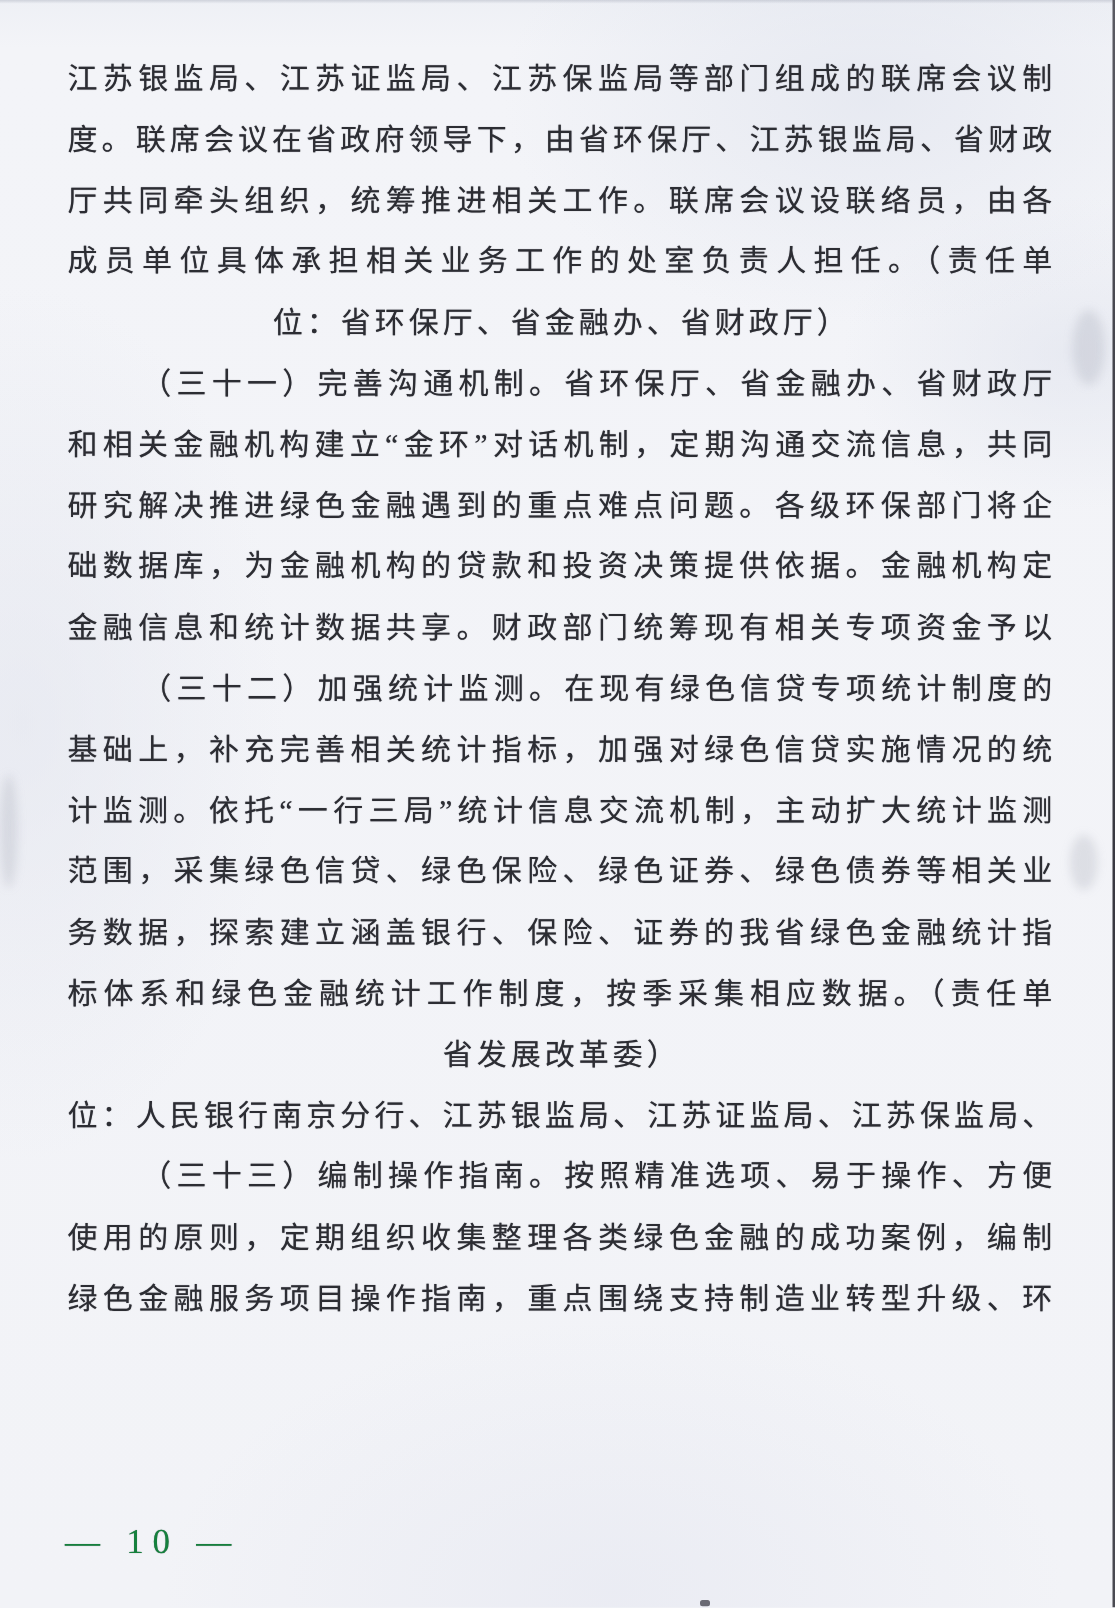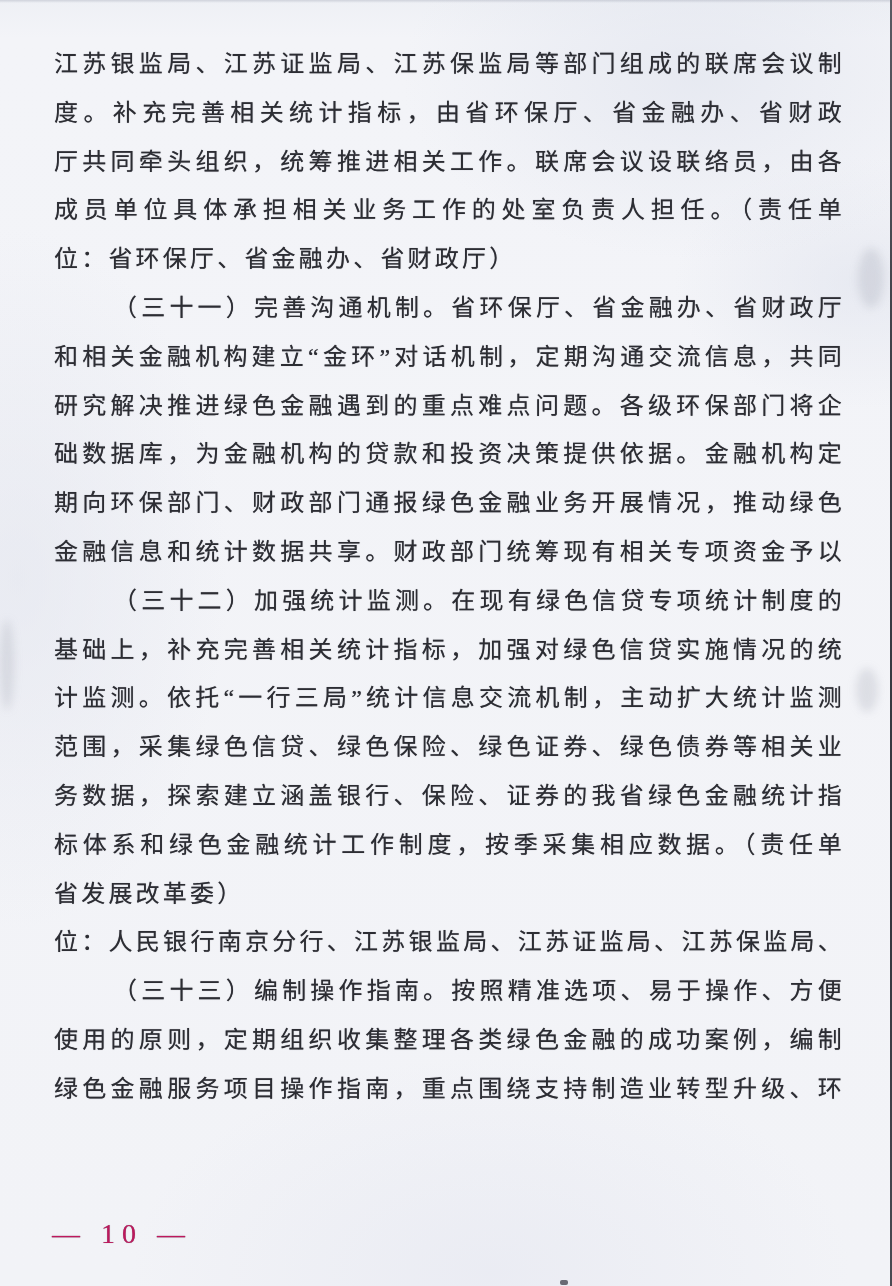--- a/index.html
+++ b/index.html
@@ -63,65 +63,64 @@
     font-size: 24px;
     line-height: 48.8px;
     letter-spacing: 3.2px;
     text-shadow: 0 0 0.7px rgba(44,45,55,0.65);
   }
   .doc-body .line {
     width: 100%;
     box-sizing: border-box;
     height: 48.8px;
     white-space: nowrap;
-    text-align: left;
+    text-align: center;
   }
   .doc-body .line.fill {
     white-space: normal;
     text-align: justify;
     text-align-last: justify;
     text-justify: inter-character;
   }
   .doc-body .line.indent {
     padding-left: 59px;
   }
 
   .page-number {
     position: absolute;
     left: 52px;
     top: 1216px;
-    color: #be185d;
+    color: #15803d;
     font-size: 28px;
     line-height: 36px;
     letter-spacing: 7px;
     white-space: nowrap;
     text-shadow: 0 0 0.7px rgba(44,45,55,0.6);
   }
 </style>
 </head>
 <body>
 
 <div class="edge-top"></div>
 <div class="edge-right"></div>
 <div class="smudge a"></div>
 <div class="smudge b"></div>
 <div class="smudge c"></div>
 <div class="speck"></div>
 
 <div class="doc-body">
     <div class="line fill">江苏银监局、江苏证监局、江苏保监局等部门组成的联席会议制</div>
-    <div class="line fill">度。补充完善相关统计指标，由省环保厅、省金融办、省财政</div>
+    <div class="line fill">度。联席会议在省政府领导下，由省环保厅、江苏银监局、省财政</div>
     <div class="line fill">厅共同牵头组织，统筹推进相关工作。联席会议设联络员，由各</div>
     <div class="line fill">成员单位具体承担相关业务工作的处室负责人担任。（责任单</div>
     <div class="line">位：省环保厅、省金融办、省财政厅）</div>
     <div class="line fill indent">（三十一）完善沟通机制。省环保厅、省金融办、省财政厅</div>
     <div class="line fill">和相关金融机构建立“金环”对话机制，定期沟通交流信息，共同</div>
     <div class="line fill">研究解决推进绿色金融遇到的重点难点问题。各级环保部门将企</div>
     <div class="line fill">础数据库，为金融机构的贷款和投资决策提供依据。金融机构定</div>
-    <div class="line fill">期向环保部门、财政部门通报绿色金融业务开展情况，推动绿色</div>
     <div class="line fill">金融信息和统计数据共享。财政部门统筹现有相关专项资金予以</div>
     <div class="line fill indent">（三十二）加强统计监测。在现有绿色信贷专项统计制度的</div>
     <div class="line fill">基础上，补充完善相关统计指标，加强对绿色信贷实施情况的统</div>
     <div class="line fill">计监测。依托“一行三局”统计信息交流机制，主动扩大统计监测</div>
     <div class="line fill">范围，采集绿色信贷、绿色保险、绿色证券、绿色债券等相关业</div>
     <div class="line fill">务数据，探索建立涵盖银行、保险、证券的我省绿色金融统计指</div>
     <div class="line fill">标体系和绿色金融统计工作制度，按季采集相应数据。（责任单</div>
     <div class="line">省发展改革委）</div>
     <div class="line fill">位：人民银行南京分行、江苏银监局、江苏证监局、江苏保监局、</div>
     <div class="line fill indent">（三十三）编制操作指南。按照精准选项、易于操作、方便</div>

